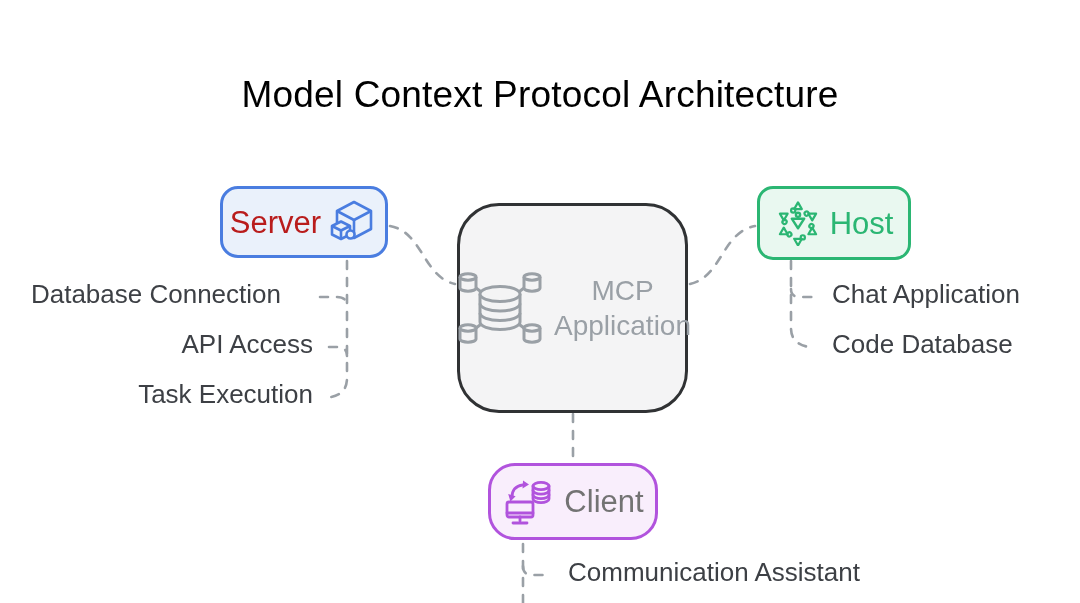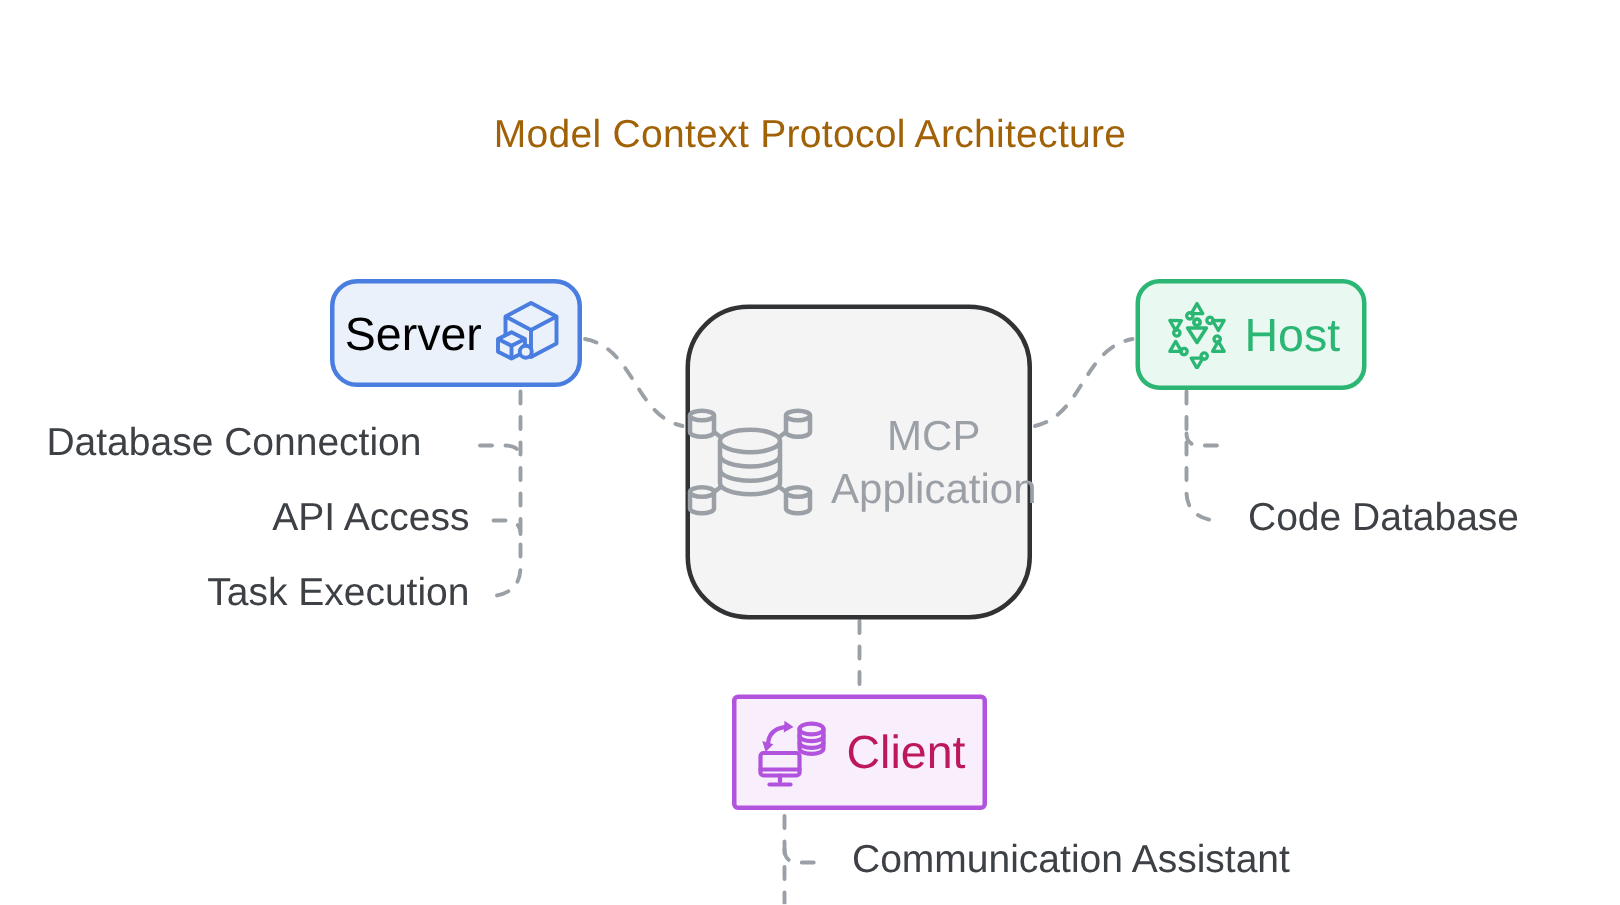--- a/index.html
+++ b/index.html
@@ -2,40 +2,40 @@
 <html><head>
 <meta charset="utf-8">
 <style>
   html,body{margin:0;padding:0;background:#fff;}
   .canvas{
     position:relative;width:1080px;height:603px;background:#ffffff;
     overflow:hidden;font-family:"Liberation Sans",sans-serif;
   }
   .title{
     position:absolute;top:76px;left:0;width:100%;text-align:center;
-    font-size:26px;line-height:1;color:#a16207;letter-spacing:.2px;
+    font-size:37px;line-height:1;color:#000000;letter-spacing:.2px;
   }
   .connectors{position:absolute;left:0;top:0;z-index:0;pointer-events:none;}
   .connectors path{fill:none;stroke:#9aa0a6;stroke-width:2.6;stroke-dasharray:8 9;stroke-linecap:round;}
   .node{
     position:absolute;display:flex;align-items:center;justify-content:center;
     box-sizing:border-box;z-index:1;
   }
   .node .label{font-size:31px;line-height:1;white-space:nowrap;}
   .node-server{
     left:220px;top:186px;width:168px;height:72px;gap:9px;
-    background:#eaf1fb;border:3px solid #4a7de0;border-radius:18px;color:#000000;
+    background:#eaf1fb;border:3px solid #4a7de0;border-radius:18px;color:#b91c1c;
   }
   .node-host{
     left:757px;top:186px;width:154px;height:74px;gap:9px;
     background:#e9f8f0;border:3px solid #2bb673;border-radius:16px;color:#2bb673;
   }
   .node-client{
     left:488px;top:463px;width:170px;height:77px;gap:10px;
-    background:#f9eefc;border:3px solid #b153dd;border-radius:4px;color:#be185d;
+    background:#f9eefc;border:3px solid #b153dd;border-radius:27px;color:#737373;
   }
   .node-center{
     left:457px;top:203px;width:231px;height:210px;
     background:#f4f4f5;border:3px solid #303234;border-radius:42px;
     flex-direction:row;gap:8px;color:#9aa0a6;
   }
   .center-text{font-size:28px;line-height:35px;text-align:center;}
   .item{
     position:absolute;font-size:26px;line-height:32px;color:#3d4045;
     white-space:nowrap;z-index:1;
@@ -155,17 +155,18 @@
         </g>
       </svg>
     </span>
     <span class="label">Client</span>
   </div>
 
   <div class="item item-right-align" style="right:799px;top:278px">Database Connection</div>
   <div class="item item-right-align" style="right:767px;top:328px">API Access</div>
   <div class="item item-right-align" style="right:767px;top:378px">Task Execution</div>
 
+  <div class="item" style="left:832px;top:278px">Chat Application</div>
   <div class="item" style="left:832px;top:328px">Code Database</div>
 
   <div class="item" style="left:568px;top:556px">Communication Assistant</div>
 
 </div>
 
 </body></html>

